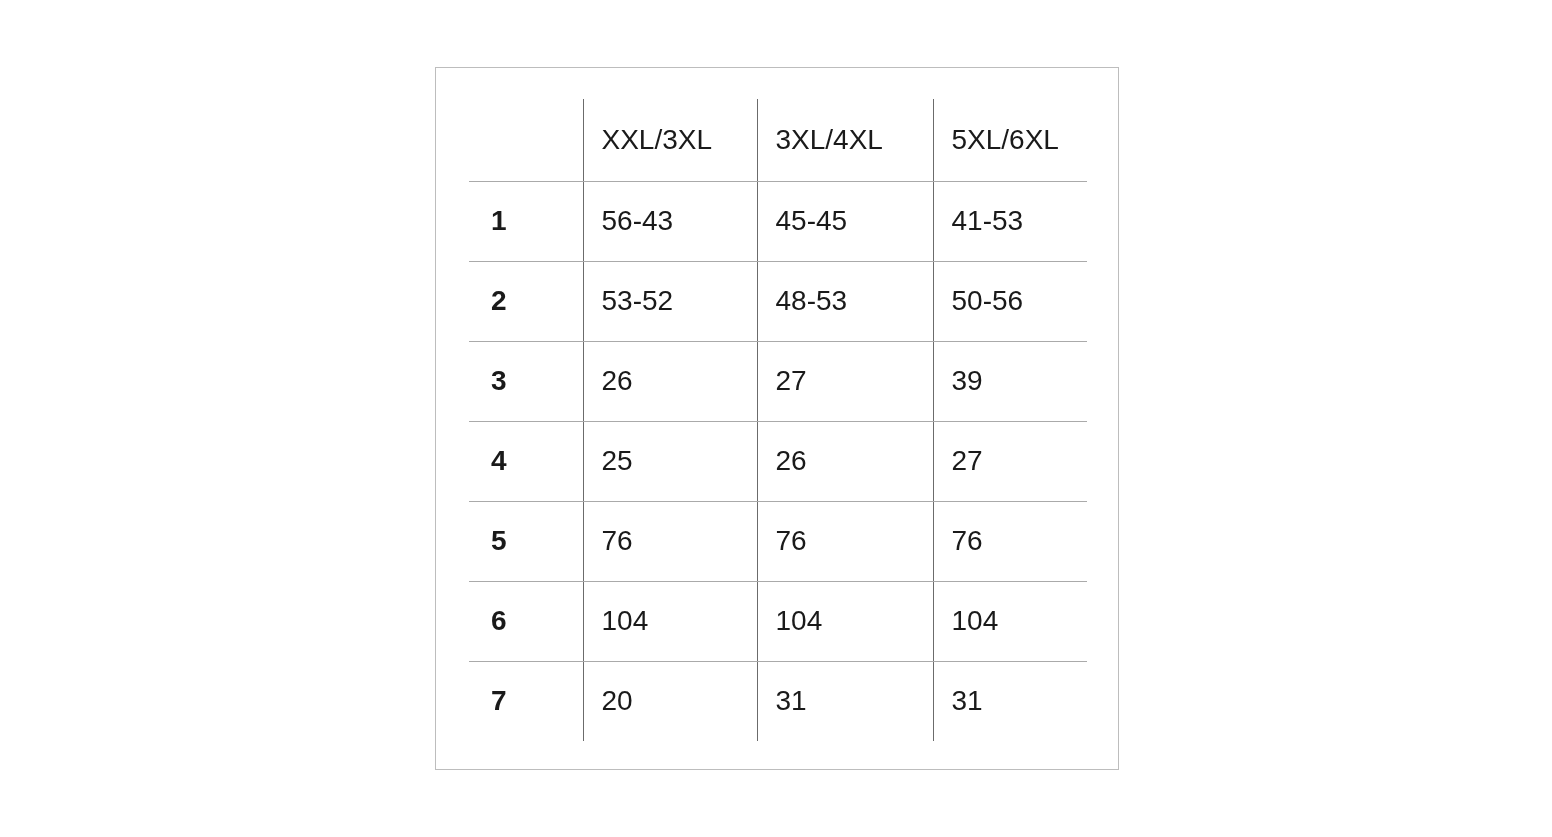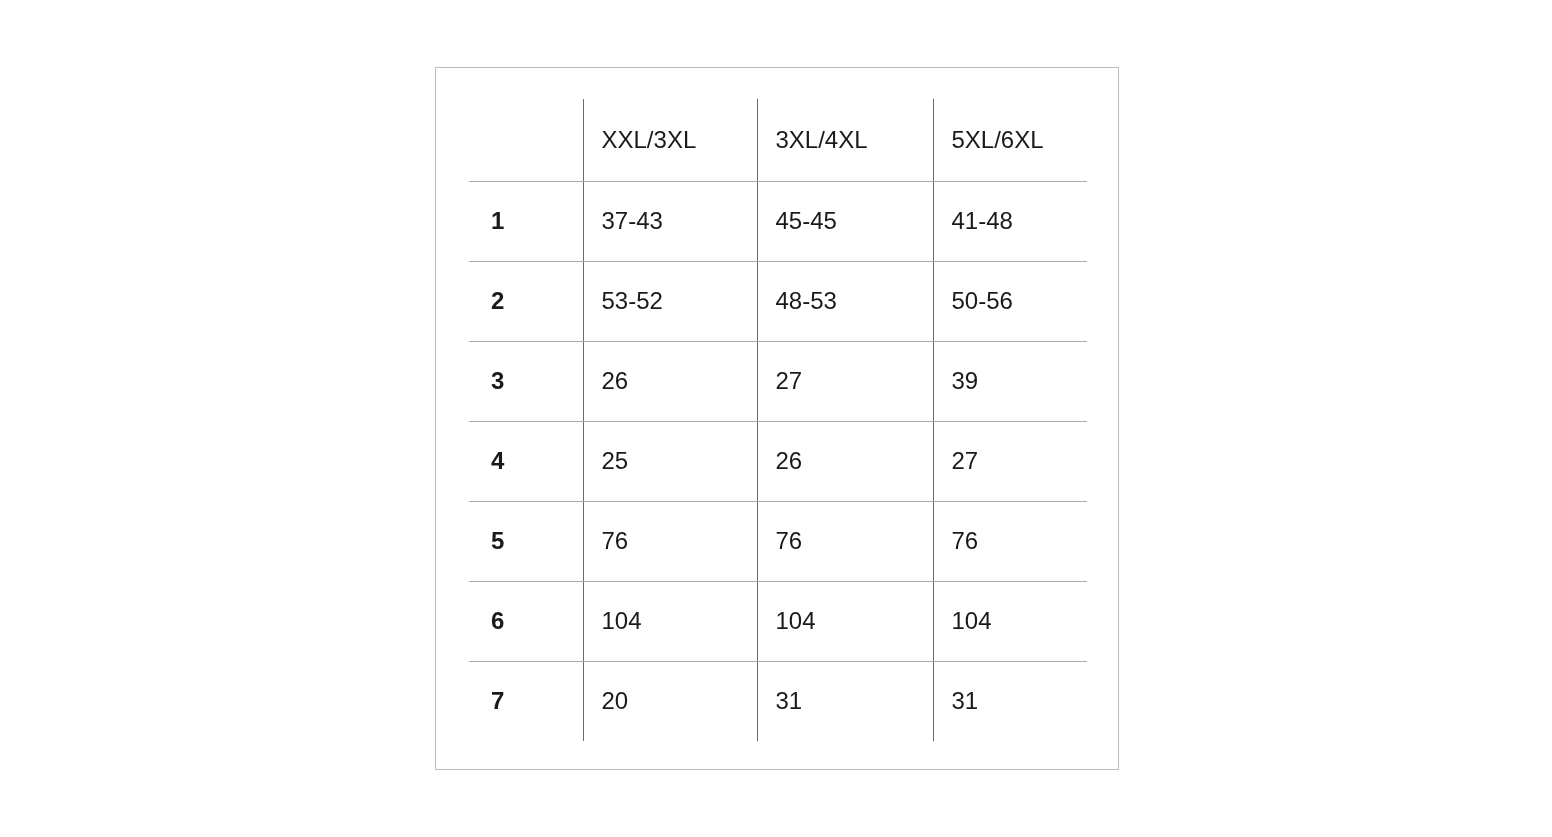--- a/index.html
+++ b/index.html
@@ -33,21 +33,21 @@
     background: #ffffff;
     box-sizing: border-box;
   }
   .size-table {
     position: absolute;
     left: 33px;
     top: 31px;
     width: 618px;
     border-collapse: collapse;
     table-layout: fixed;
-    font-size: 24px;
+    font-size: 28px;
   }
   .size-table col.c0 { width: 114px; }
   .size-table col.c1 { width: 174px; }
   .size-table col.c2 { width: 176px; }
   .size-table col.c3 { width: 154px; }
 
   .size-table th,
   .size-table td {
     padding: 0;
     height: 80px;
@@ -119,27 +119,27 @@
               <span class="cell-pad">5XL/6XL</span>
             </th>
         </tr>
       </thead>
       <tbody>
         <tr>
           <td class="rowhead">
               <span class="cell-pad">1</span>
             </td>
           <td class="vline">
-              <span class="cell-pad">37-43</span>
+              <span class="cell-pad">56-43</span>
             </td>
           <td class="vline">
               <span class="cell-pad">45-45</span>
             </td>
           <td class="vline">
-              <span class="cell-pad">41-48</span>
+              <span class="cell-pad">41-53</span>
             </td>
         </tr>
         <tr>
           <td class="rowhead">
               <span class="cell-pad">2</span>
             </td>
           <td class="vline">
               <span class="cell-pad">53-52</span>
             </td>
           <td class="vline">

